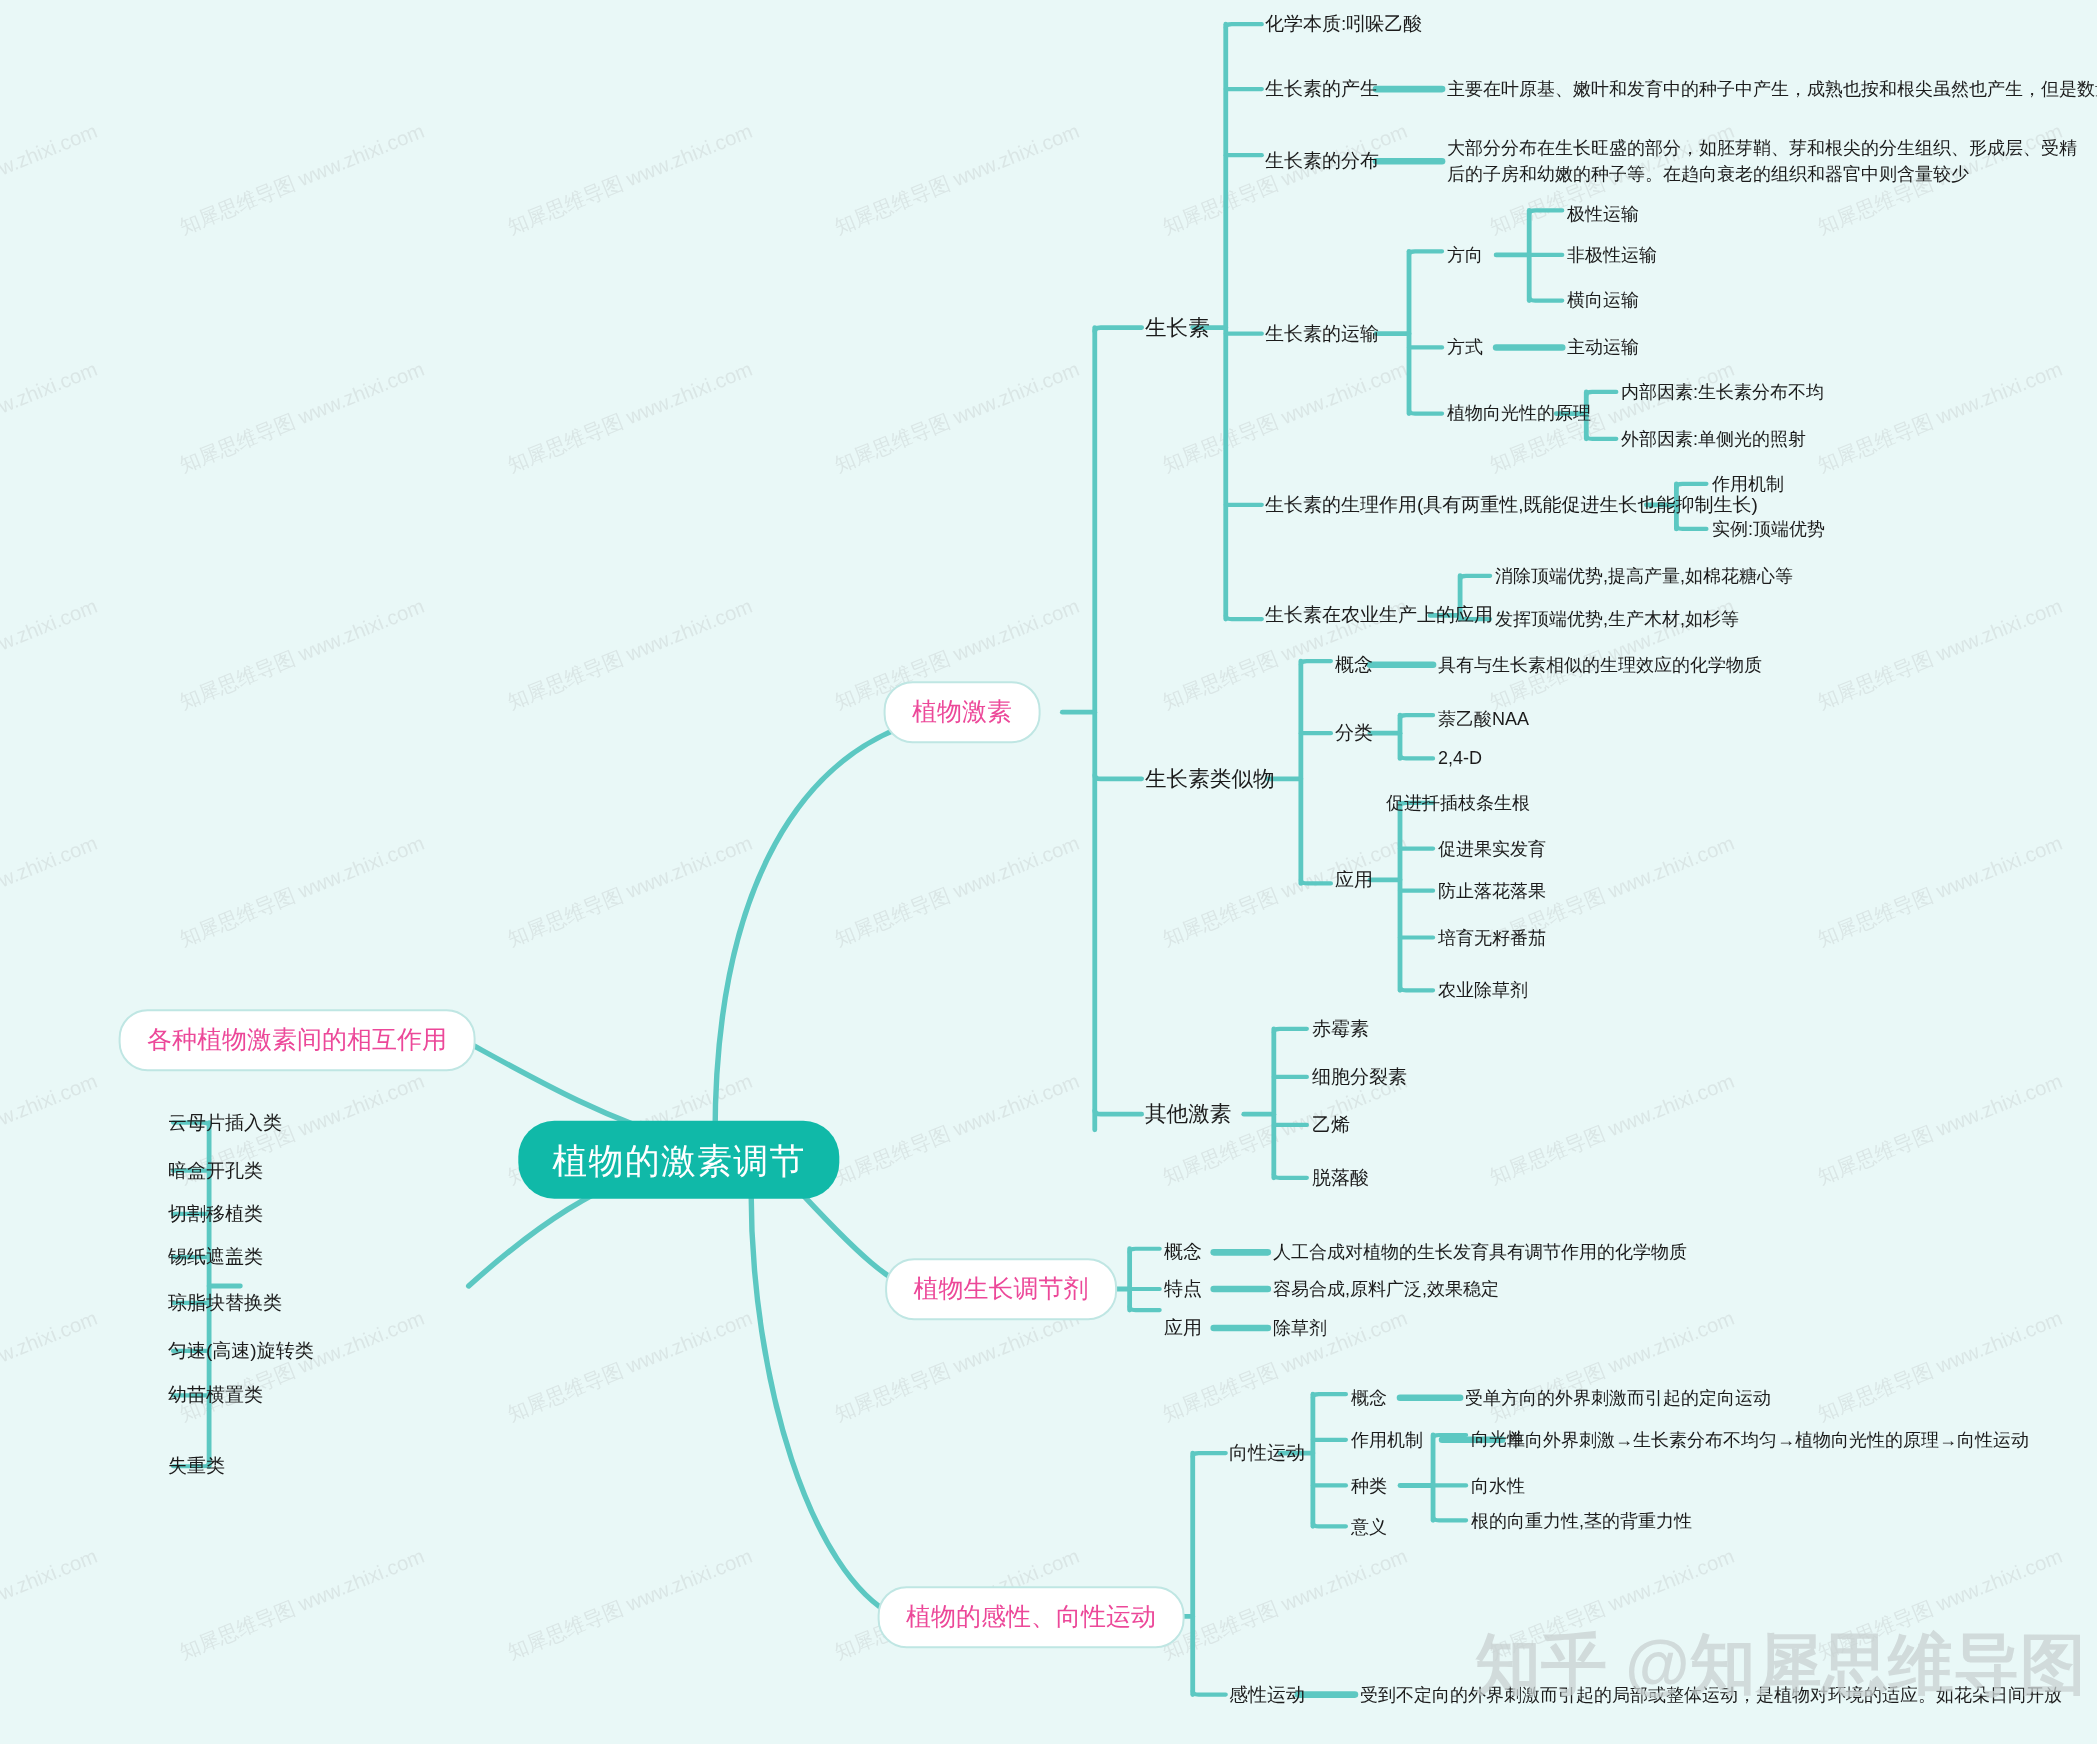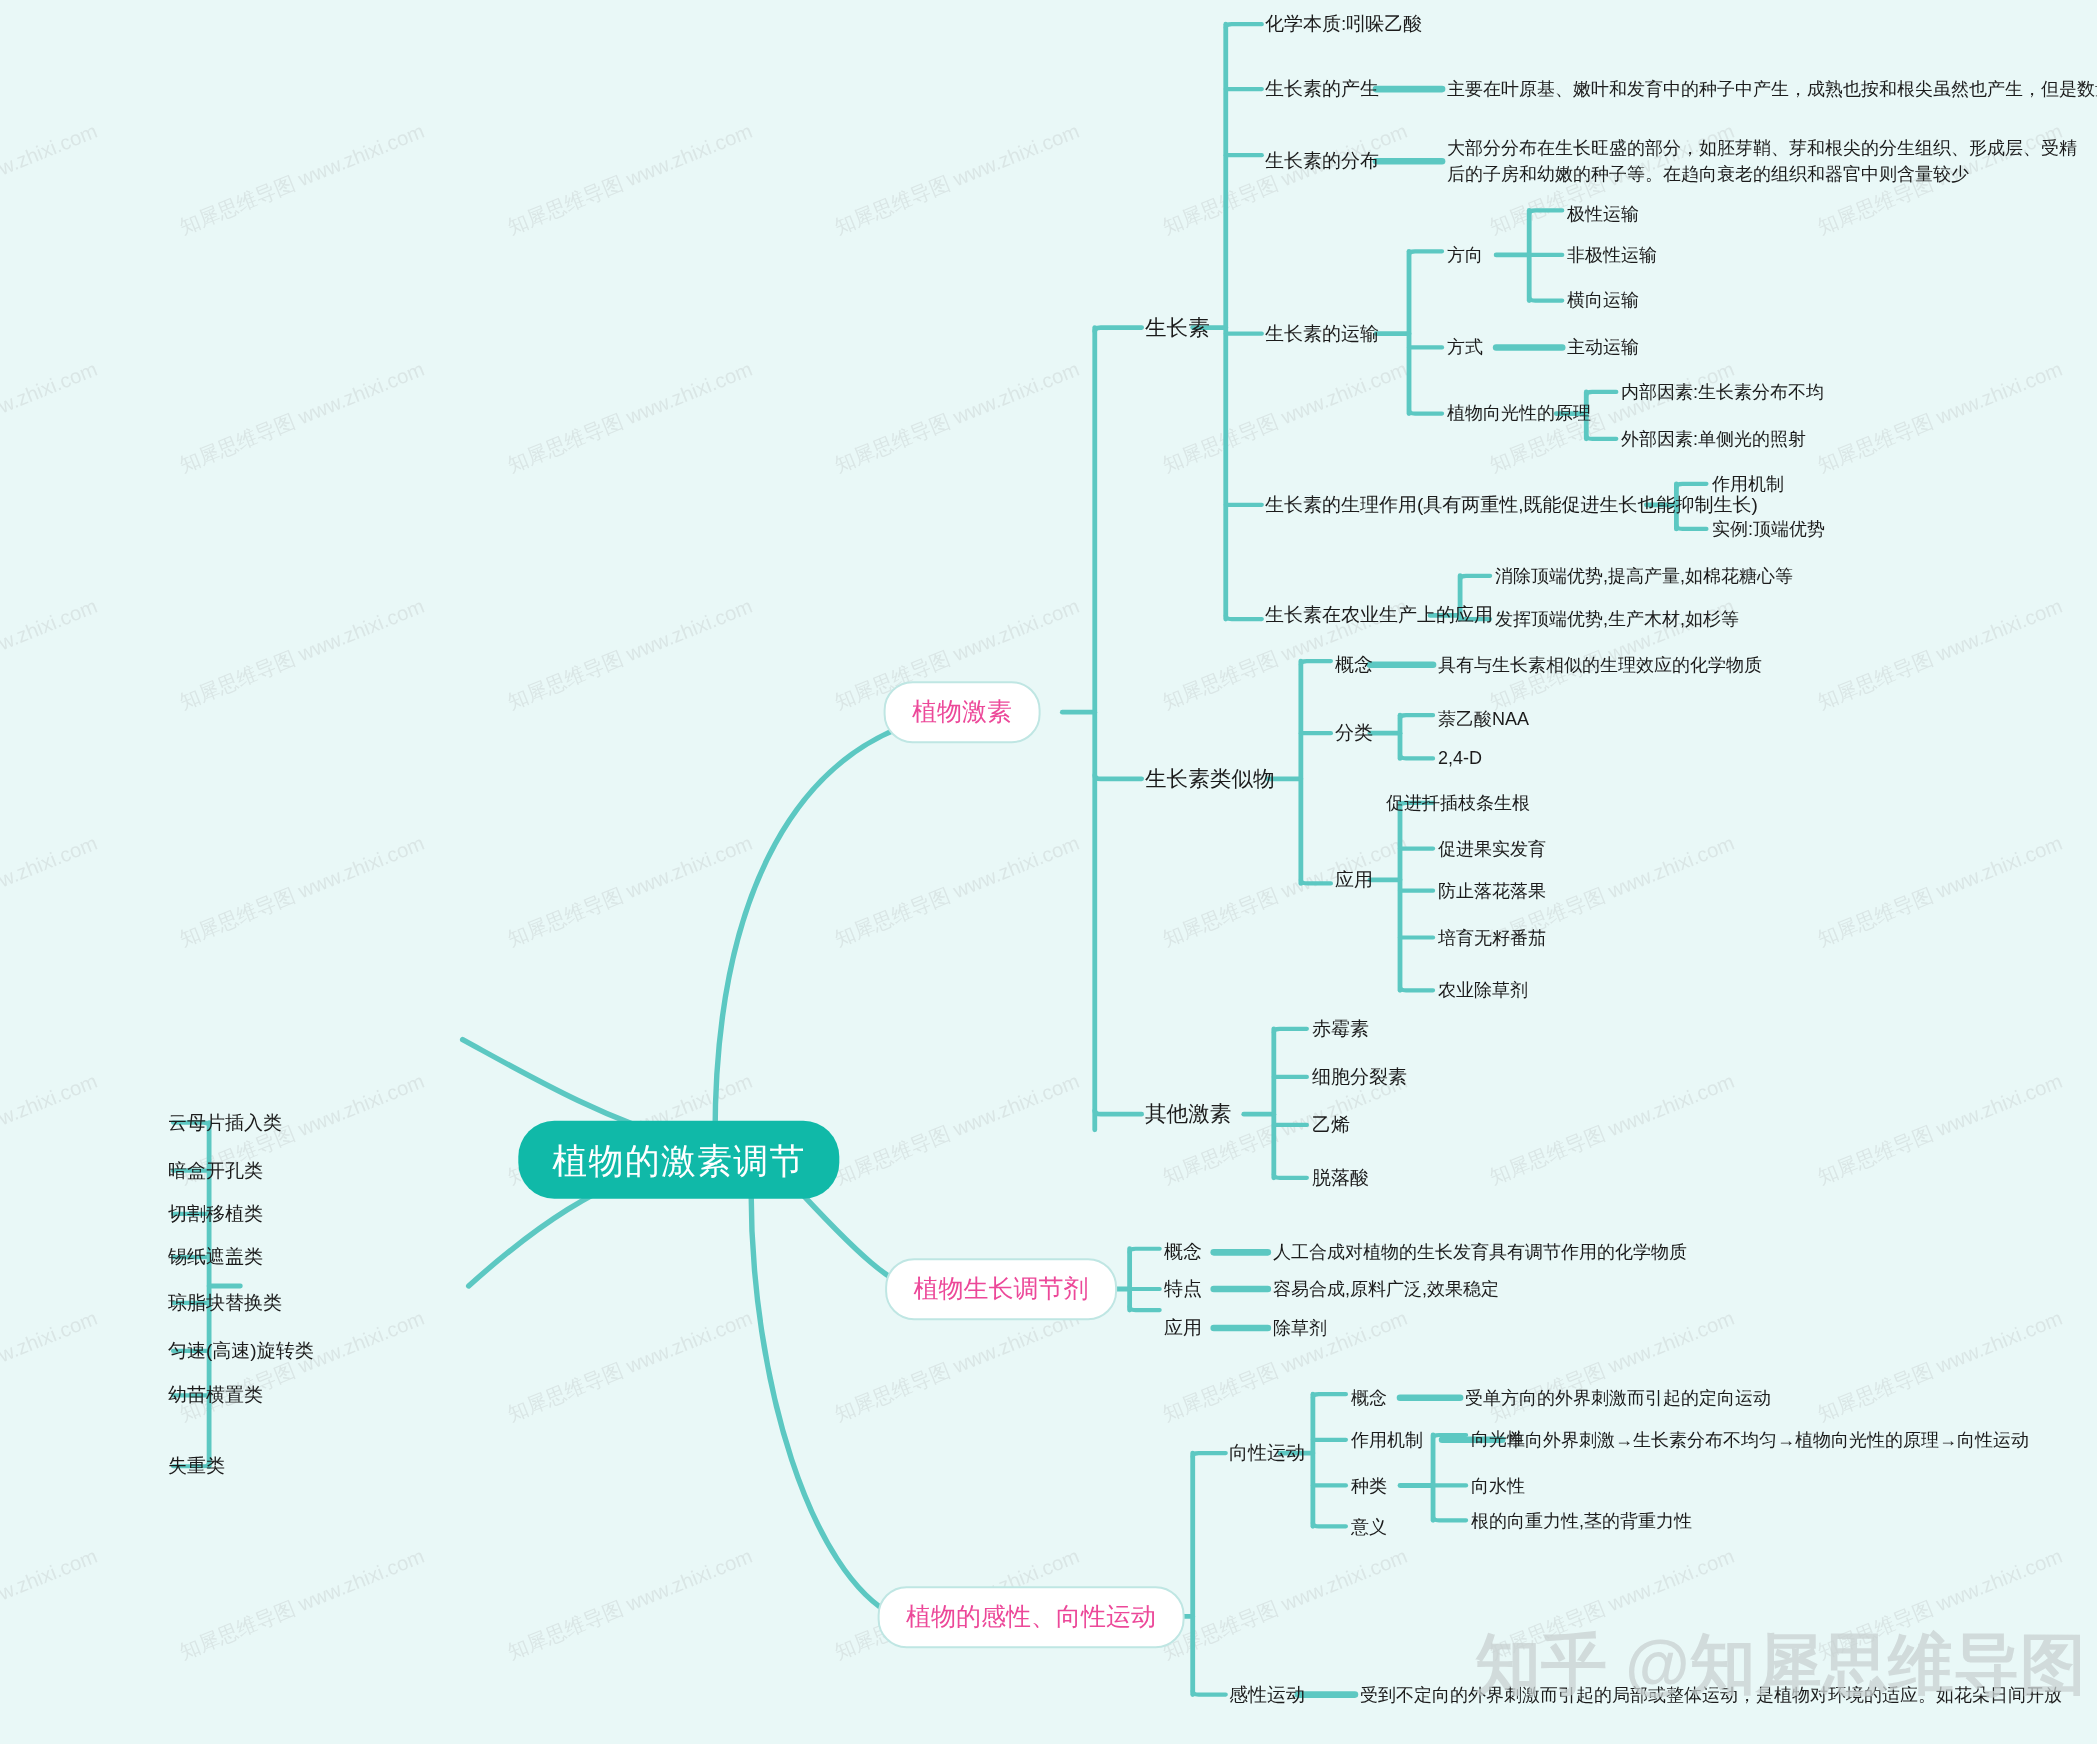--- a/index.html
+++ b/index.html
@@ -244,20 +244,21 @@
       <path d="M2385,2472 H2440" stroke-width="7"></path>
       <path d="M2385,2524 q0,6 10,6 H2440" stroke-width="7"></path>
 
       <path d="M2160,2820 H2255" stroke-width="11"></path>
     </g>
   </svg>
 
   <div class="node root" style="left:679px;top:1160px;">植物的激素调节</div>
 
   <div class="node main" style="left:962px;top:712px;">植物激素</div>
+  <div class="node main" style="left:297px;top:1040px;">各种植物激素间的相互作用</div>
   <div class="node main" style="left:1001px;top:1289px;">植物生长调节剂</div>
   <div class="node main" style="left:1031px;top:1617px;">植物的感性、向性运动</div>
 
   <div class="node lvl2" style="left:1145px;top:328px;">生长素</div>
   <div class="node lvl2" style="left:1145px;top:779px;">生长素类似物</div>
   <div class="node lvl2" style="left:1145px;top:1114px;">其他激素</div>
 
   <div class="node lvl3" style="left:1265px;top:24px;">化学本质:吲哚乙酸</div>
 
   <div class="node lvl3" style="left:1265px;top:89px;">生长素的产生</div>

